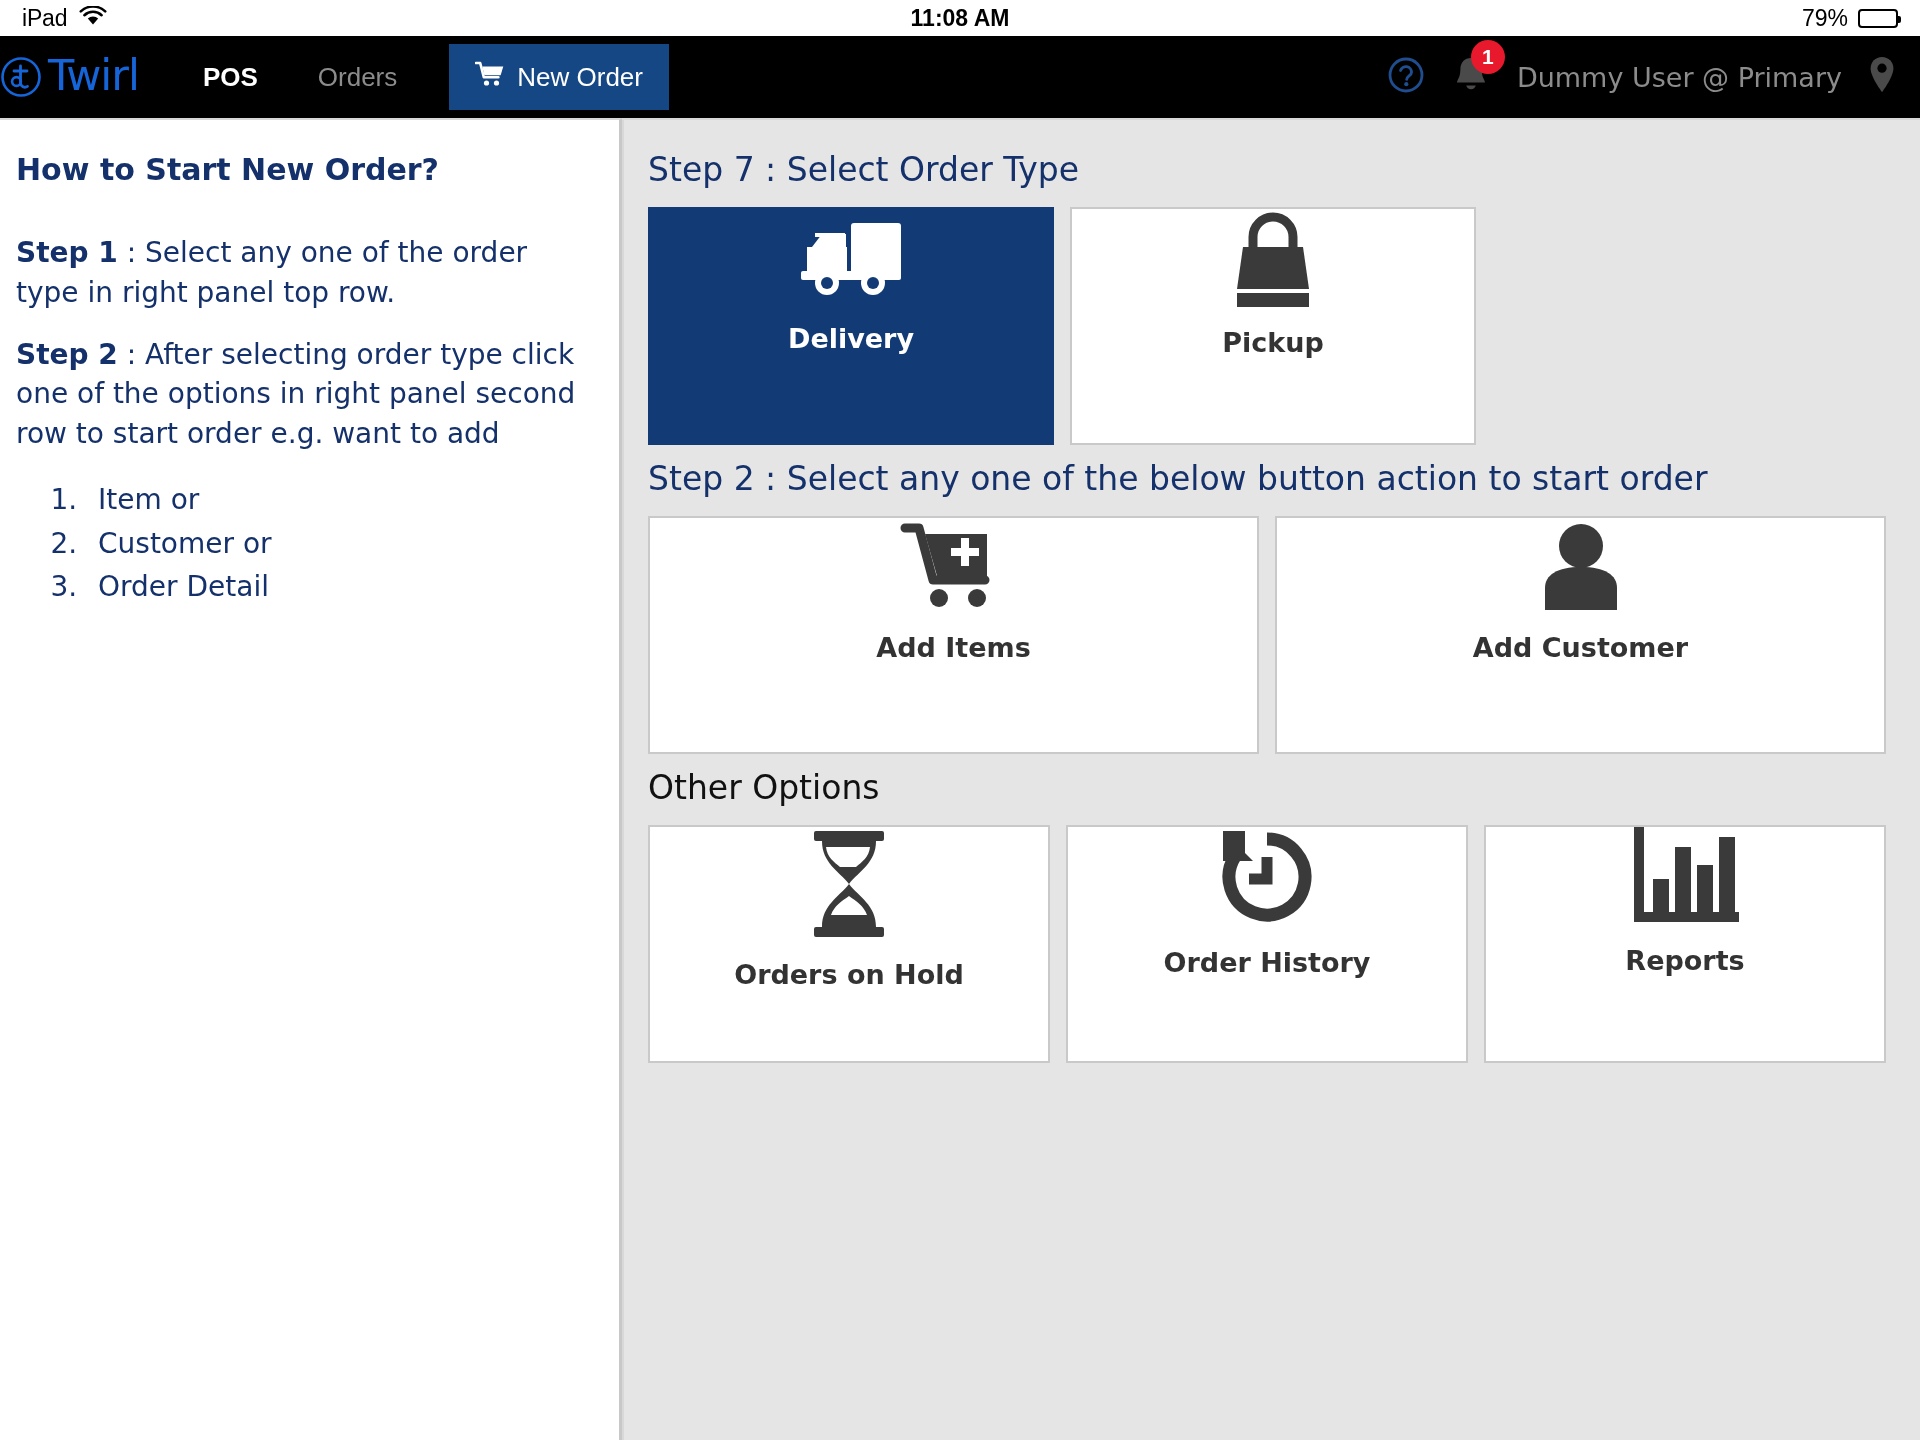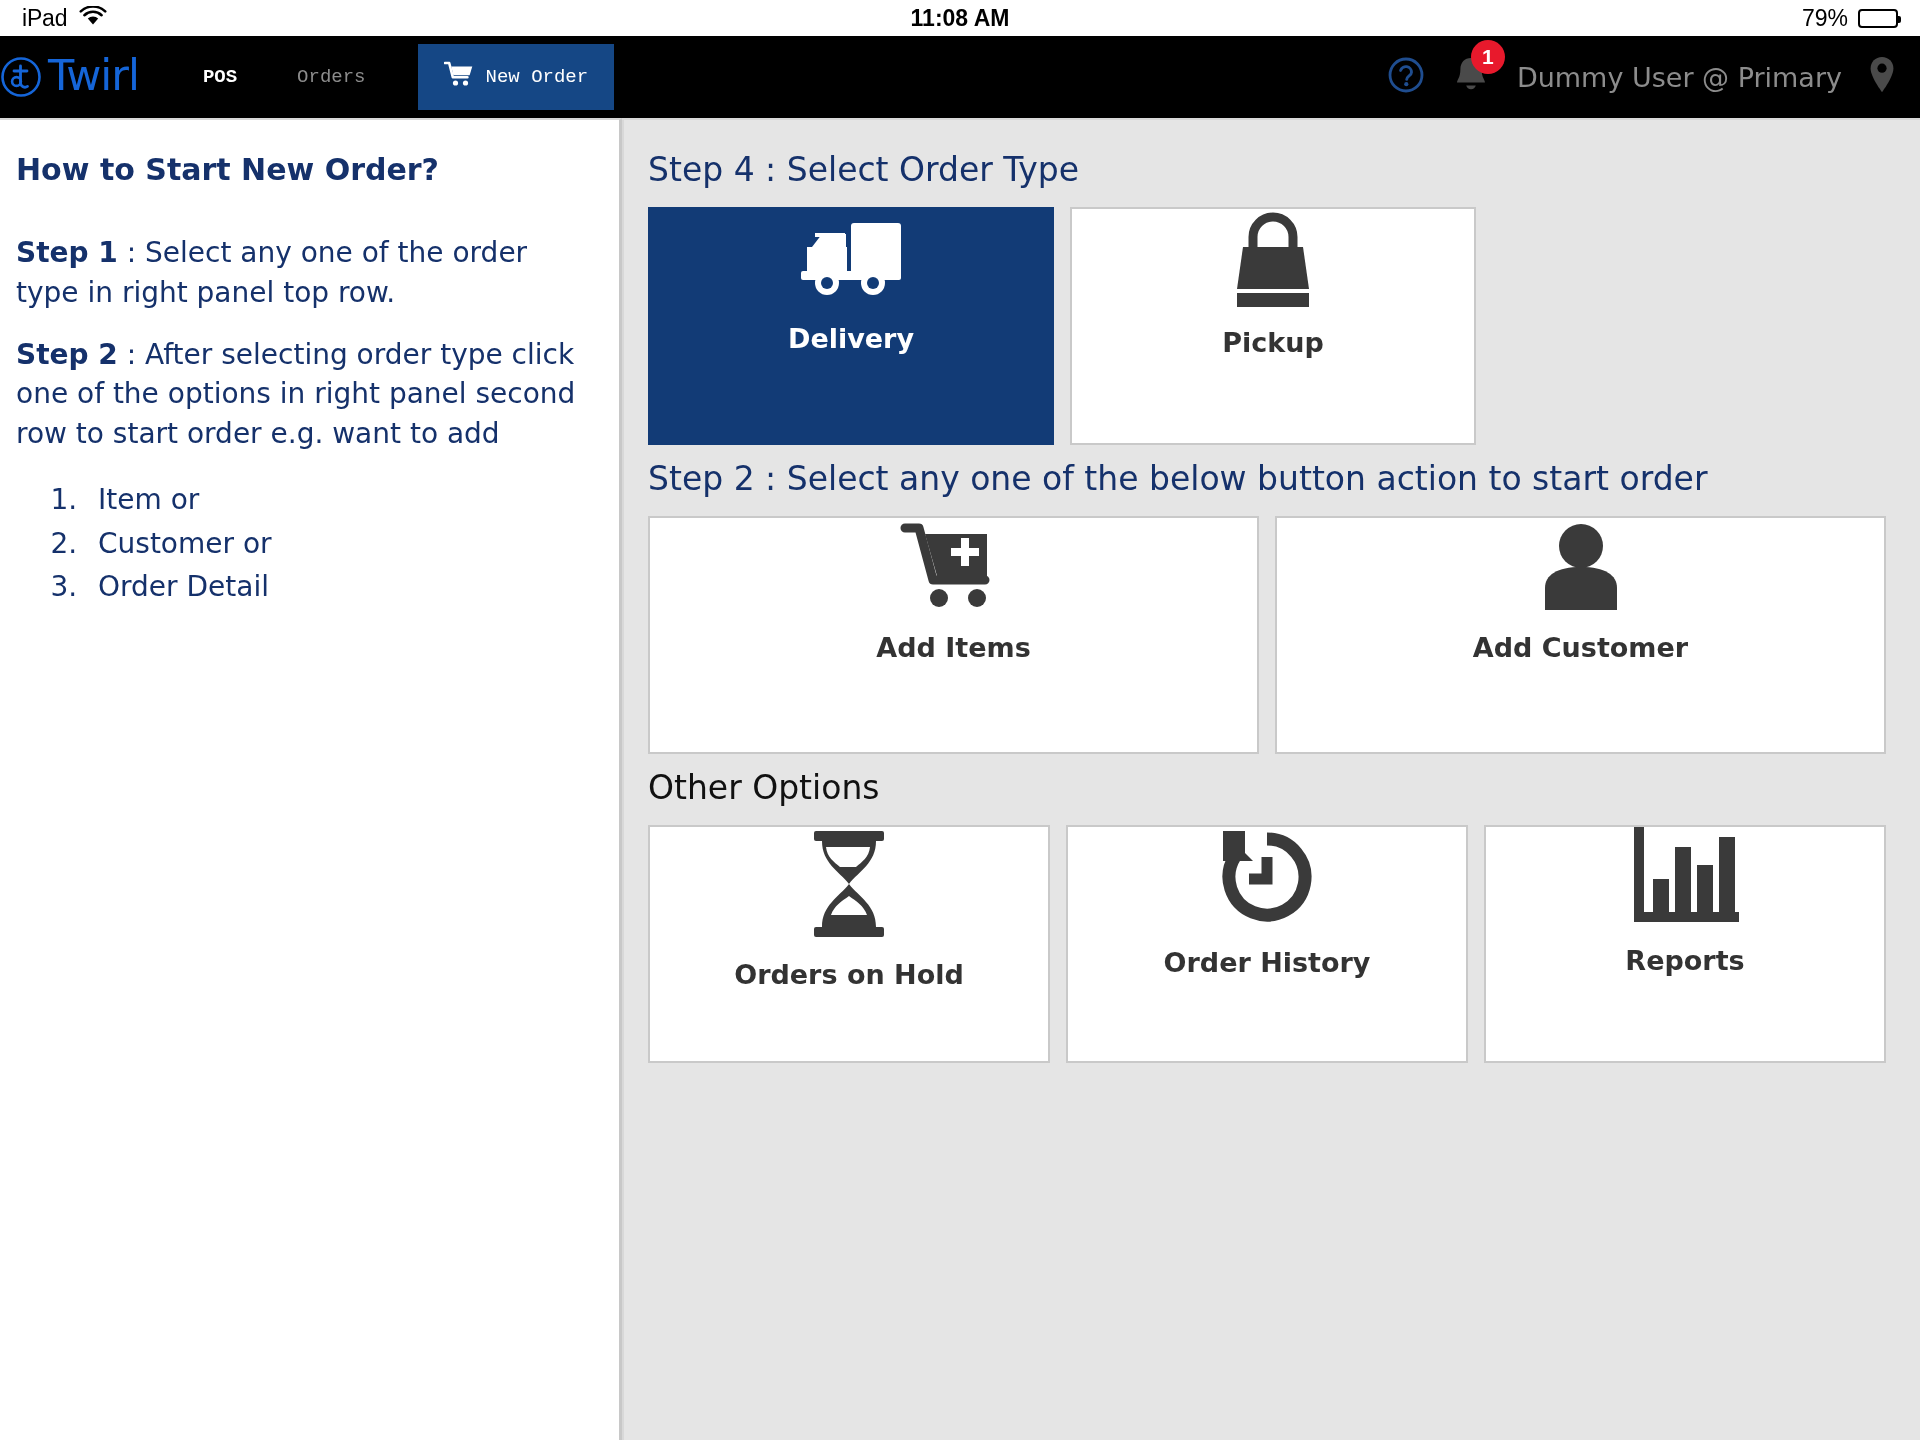--- a/index.html
+++ b/index.html
@@ -111,22 +111,22 @@
   }
   .nav-links {
     display: flex;
     align-items: stretch;
     margin-left: 34px;
   }
   .nav-link {
     display: flex;
     align-items: center;
     padding: 0 30px;
-    font-size: 19px;
-    font-family: Liberation Mono, monospace;
+    font-size: 26px;
+    font-family: Liberation Sans, sans-serif;
     color: #8c8c8c;
     cursor: pointer;
     white-space: nowrap;
   }
   .nav-link.active-light { color: #ffffff; font-weight: bold; }
   .nav-link.active-tab {
     background: #154785;
     color: #ffffff;
     gap: 12px;
     margin: 8px 0 8px 22px;
@@ -361,21 +361,21 @@
     </p>
     <ol class="sidebar-list">
       <li>Item or</li>
       <li>Customer or</li>
       <li>Order Detail</li>
     </ol>
   </div>
 
   <div class="main">
 
-    <div class="section-heading">Step 4 : Select Order Type</div>
+    <div class="section-heading">Step 7 : Select Order Type</div>
 
     <div class="card-row two">
       <div class="card selected">
         <span class="card-icon">
           <svg width="112" height="96" viewBox="0 0 112 96">
             <rect x="56" y="14" width="50" height="56" rx="3" fill="#ffffff"></rect>
             <path d="M17 38 L27 25 h24 v13 Z" fill="#ffffff"></path>
             <path d="M12 38 h40 v32 h-40 Z" fill="#ffffff"></path>
             <path d="M20 24 h30 v4 h-30 Z" fill="#ffffff"></path>
             <rect x="6" y="62" width="100" height="9" rx="2" fill="#ffffff"></rect>

